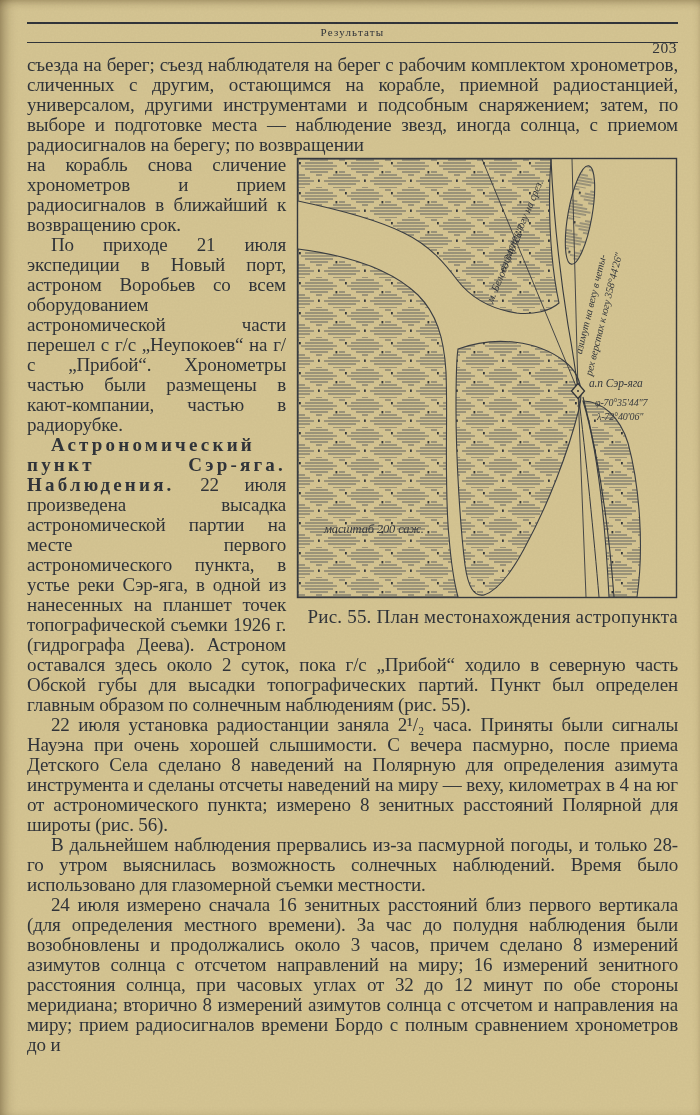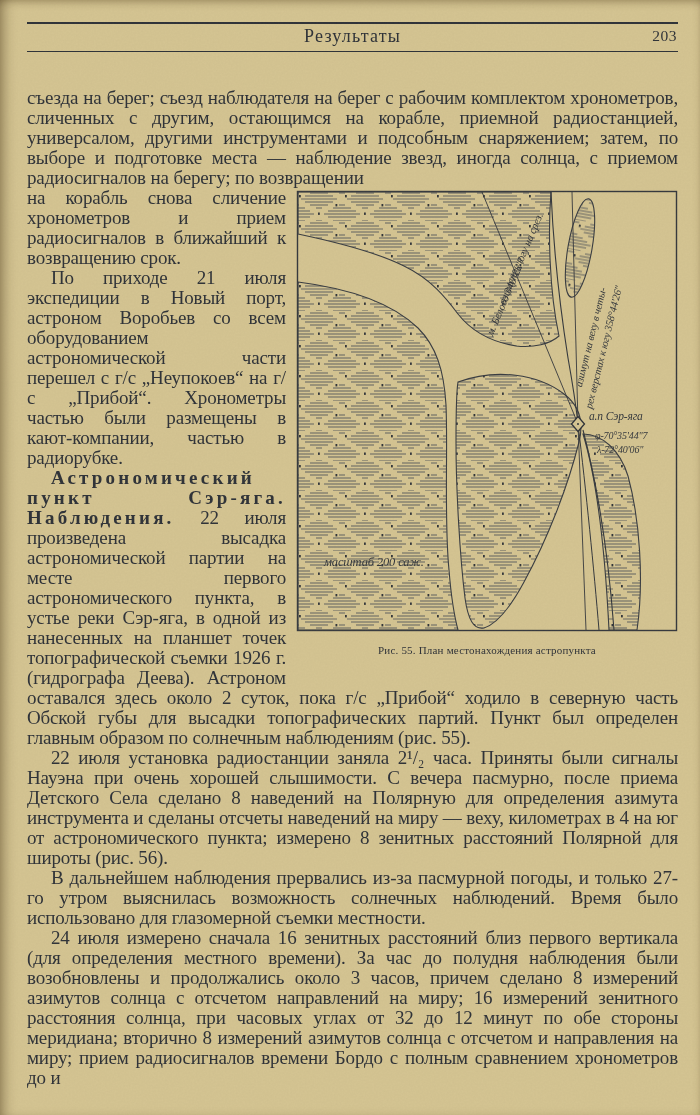--- a/index.html
+++ b/index.html
@@ -10,30 +10,30 @@
     color:#2d3138;
   }
   .edge-shade{position:absolute;inset:0;pointer-events:none;z-index:4;
     box-shadow:inset 10px 0 14px -8px rgba(60,42,12,.55),
                inset 0 8px 10px -7px rgba(60,42,12,.35),
                inset -6px 0 10px -8px rgba(60,42,12,.30);}
   .grain{position:absolute;inset:0;z-index:5;pointer-events:none;opacity:.5;}
   .page{position:relative;z-index:1;padding:22px 22px 0 27px;}
   .runhead{position:relative;border-top:2.5px solid #2d3138;border-bottom:1.2px solid #2d3138;
     padding:2px 0 4px 0;}
-  .runhead .title{display:block;text-align:center;font-size:18px;letter-spacing:1.2px;}
-  .runhead .pagenum{position:absolute;right:1px;top:3px;font-size:15.5px;letter-spacing:.5px;}
-  .body-text{margin-top:36px;font-size:19px;line-height:20px;text-align:justify;
+  .runhead .title{display:block;text-align:center;font-size:11px;letter-spacing:1.2px;}
+  .runhead .pagenum{position:absolute;right:1px;top:15px;font-size:15.5px;letter-spacing:.5px;}
+  .body-text{margin-top:12px;font-size:19px;line-height:20px;text-align:justify;
     letter-spacing:-0.15px;}
   .body-text p{margin:0;}
   p.indent{text-indent:24px;}
   .spaced{letter-spacing:3.2px;font-weight:bold;}
   figure.mapfig{float:right;width:382px;margin:2px 0 12px 10px;padding:0;}
   figure.mapfig svg{display:block;}
-  .caption{margin-top:9px;font-size:11px;line-height:18px;text-align:center;letter-spacing:.2px;}
+  .caption{margin-top:9px;font-size:19px;line-height:18px;text-align:right;letter-spacing:.2px;}
   .maptext{font-family:"Liberation Serif",serif;font-style:italic;fill:#33373d;}
 </style>
 </head>
 <body>
 
 <div class="page">
 
   <div class="runhead">
     <span class="title">Результаты</span>
     <span class="pagenum">203</span>
@@ -117,21 +117,21 @@
 
       <figcaption class="caption">
         <div>Рис. 55. План местонахождения астропункта</div>
       </figcaption>
     </figure>
 
     <p>на корабль снова сличение хронометров и прием радиосигналов в ближайший к возвращению срок.</p>
     <p class="indent">По приходе 21 июля экспедиции в Новый порт, астроном Воробьев со всем оборудованием астрономической части перешел с г/с „Неупокоев“ на г/с „Прибой“. Хронометры частью были размещены в кают-компании, частью в радиорубке.</p>
     <p class="indent"><span class="spaced">Астрономический пункт Сэр-яга. Наблюдения.</span> <span>22 июля произведена высадка астрономической партии на месте первого астрономического пункта, в устье реки Сэр-яга, в одной из нанесенных на планшет точек топографической съемки 1926 г. (гидрографа Деева). Астроном оставался здесь около 2 суток, пока г/с „Прибой“ ходило в северную часть Обской губы для высадки топографических партий. Пункт был определен главным образом по солнечным наблюдениям (рис. 55).</span></p>
     <p class="indent">22 июля установка радиостанции заняла 2¹/₂ часа. Приняты были сигналы Науэна при очень хорошей слышимости. С вечера пасмурно, после приема Детского Села сделано 8 наведений на Полярную для определения азимута инструмента и сделаны отсчеты наведений на миру — веху, километрах в 4 на юг от астрономического пункта; измерено 8 зенитных расстояний Полярной для широты (рис. 56).</p>
-    <p class="indent">В дальнейшем наблюдения прервались из-за пасмурной погоды, и только 27-го утром выяснилась возможность солнечных наблюдений. Время было использовано для глазомерной съемки местности.</p>
+    <p class="indent">В дальнейшем наблюдения прервались из-за пасмурной погоды, и только 28-го утром выяснилась возможность солнечных наблюдений. Время было использовано для глазомерной съемки местности.</p>
     <p class="indent">24 июля измерено сначала 16 зенитных расстояний близ первого вертикала (для определения местного времени). За час до полудня наблюдения были возобновлены и продолжались около 3 часов, причем сделано 8 измерений азимутов солнца с отсчетом направлений на миру; 16 измерений зенитного расстояния солнца, при часовых углах от 32 до 12 минут по обе стороны меридиана; вторично 8 измерений азимутов солнца с отсчетом и направления на миру; прием радиосигналов времени Бордо с полным сравнением хронометров до и</p>
 
   </div>
 </div>
 
 <div class="edge-shade"></div>
 
 <svg class="grain" width="700" height="1115" xmlns="http://www.w3.org/2000/svg">
   <filter id="paperNoise">
     <feTurbulence type="fractalNoise" baseFrequency="0.55" numOctaves="2" seed="7"></feTurbulence>

